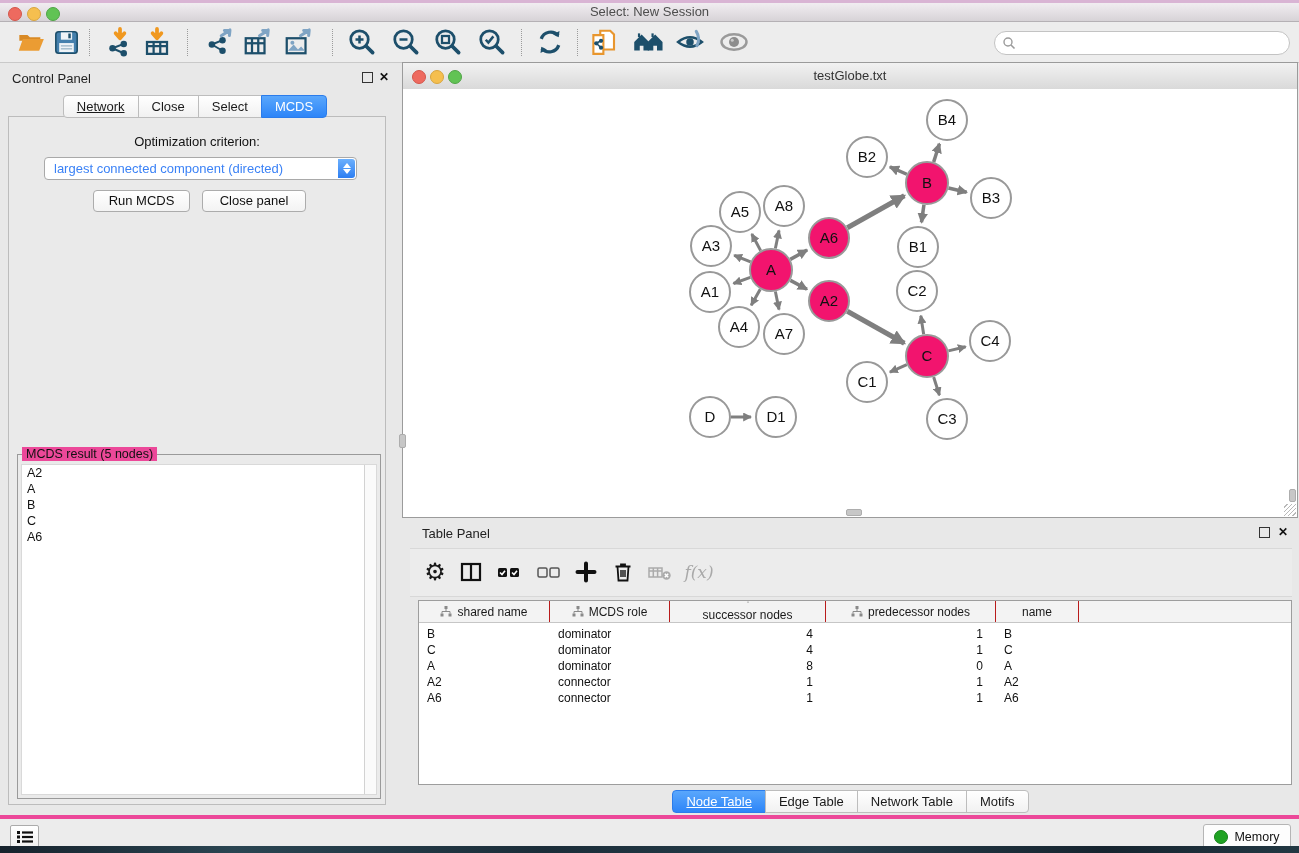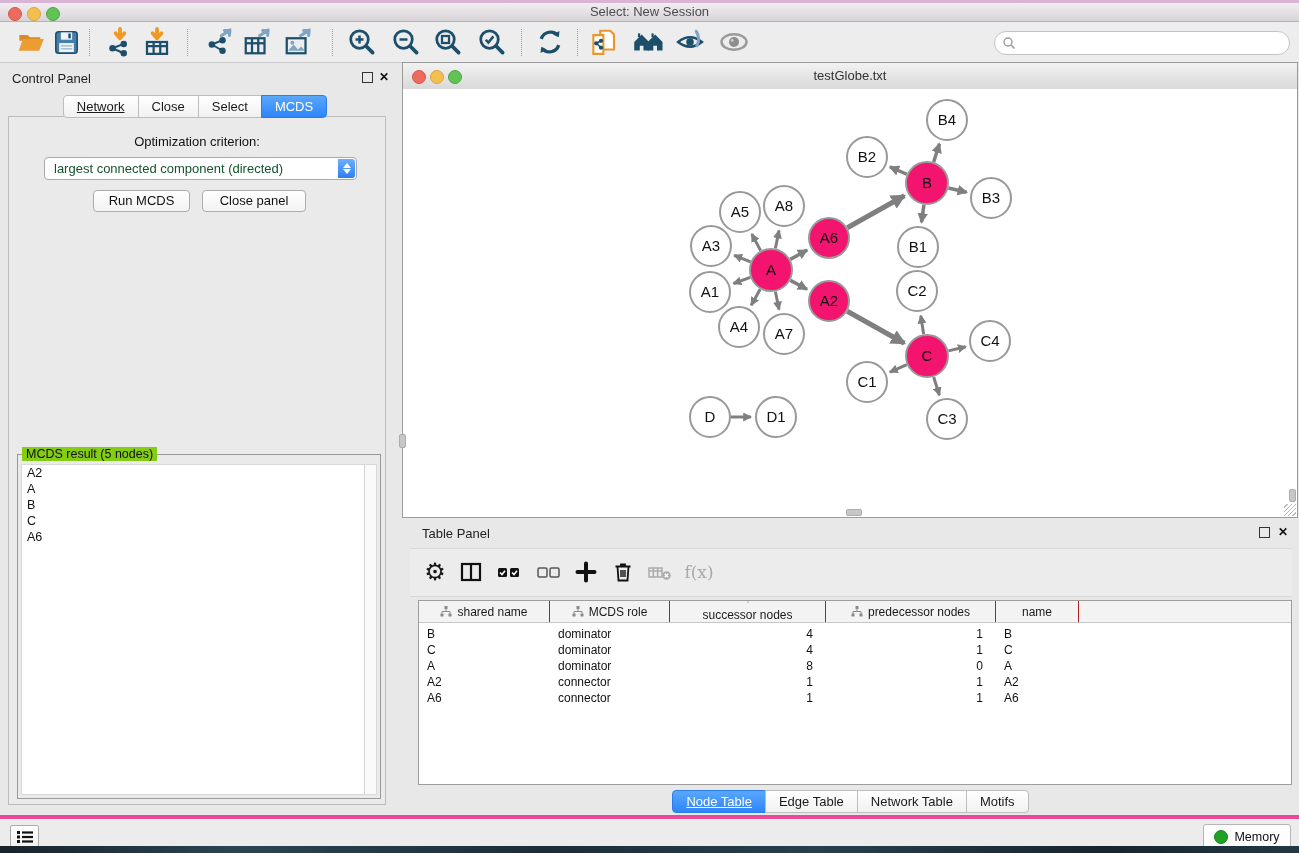--- a/index.html
+++ b/index.html
@@ -27,49 +27,49 @@
   .close-ic{position:absolute;top:5px;font-size:12px;font-weight:bold;color:#111;line-height:14px;}
   .cp-tabs{position:absolute;left:8px;top:95px;width:374px;height:22px;display:flex;justify-content:center;z-index:3;}
   .seg{height:21px;line-height:21px;padding:0 13px;font-size:13px;color:#1a1a1a;
        background:linear-gradient(#ffffff,#f1f1f1);border:1px solid #bdbdbd;margin-left:-1px;white-space:nowrap;}
   .seg:first-child{border-radius:4px 0 0 4px;margin-left:0;text-decoration:underline;}
   .seg:last-child{border-radius:0 4px 4px 0;}
   .seg.active{background:linear-gradient(#5aa7fc,#2d85f8);border-color:#2b7ceb;color:#fff;}
   .cp-box{position:absolute;left:8px;top:116px;width:378px;height:689px;background:#eaeaea;border:1px solid #bcbcbc;box-sizing:border-box;}
   .opt-label{position:absolute;left:0;right:0;top:17px;text-align:center;font-size:13px;color:#111;}
   .dropdown{position:absolute;left:35px;top:40px;width:313px;height:23px;background:#fff;border:1px solid #a9a9a9;border-radius:4px;box-sizing:border-box;}
-  .dropdown .val{position:absolute;left:9px;top:3px;font-size:13px;color:#14532d;}
+  .dropdown .val{position:absolute;left:9px;top:3px;font-size:13px;color:#3b82f6;}
   .dropdown .step{position:absolute;right:1px;top:1px;bottom:1px;width:17px;border-radius:0 3px 3px 0;
        background:linear-gradient(#6cb0fd,#2d7ef2);display:flex;flex-direction:column;align-items:center;justify-content:center;gap:1px;}
   .dropdown .step span{width:0;height:0;border-left:4px solid transparent;border-right:4px solid transparent;}
   .up{border-bottom:5px solid #fff;} .down{border-top:5px solid #fff;}
   .btn{position:absolute;height:22px;background:linear-gradient(#ffffff,#f3f3f3);border:1px solid #acacac;border-radius:4px;
        font-size:13px;color:#111;text-align:center;line-height:20px;box-sizing:border-box;}
   .fieldset{position:absolute;left:8px;top:337px;width:364px;height:345px;border:1px solid #9a9a9a;box-sizing:border-box;}
-  .fieldset .legend{position:absolute;top:-8px;left:4px;background:#84cc16;padding:0 4px;font-size:12.5px;color:#111;}
+  .fieldset .legend{position:absolute;top:-8px;left:4px;background:#ec4899;padding:0 4px;font-size:12.5px;color:#111;}
   .mcds-list{position:absolute;left:3px;right:3px;top:9px;bottom:3px;background:#fff;border:1px solid #d9d9d9;box-sizing:border-box;}
   .mcds-list .track{position:absolute;right:0;top:0;bottom:0;width:11px;background:#fafafa;border-left:1px solid #d2d2d2;}
   .mcds-item{font-size:12.5px;color:#111;line-height:16px;padding-left:5px;}
   .mcds-item:first-child{margin-top:2px;}
   
   .netwin{position:absolute;left:402px;top:62px;width:896px;height:456px;background:#fff;border:1px solid #9b9b9b;box-sizing:border-box;}
   .netbar{position:absolute;left:0;right:0;top:0;height:26px;background:linear-gradient(#f2f2f2,#d9d9d9);border-bottom:1px solid #b3b3b3;}
   .netbar .t{text-align:center;font-size:13px;line-height:25px;color:#333;}
   .tl2{position:absolute;top:7px;width:12px;height:12px;border-radius:50%;}
   .netcanvas{position:absolute;left:0;right:0;top:26px;bottom:0;background:#fff;overflow:hidden;}
   .thumb{position:absolute;background:#c7c7c7;border:1px solid #adadad;border-radius:2px;}
   .grip{position:absolute;right:1px;bottom:1px;width:12px;height:12px;
     background:repeating-linear-gradient(135deg,transparent,transparent 2px,#b9b9b9 2px,#b9b9b9 3px);}
   
   .tp-head{position:absolute;left:402px;top:520px;width:897px;height:26px;}
   .tp-head .t{position:absolute;left:20px;top:6px;font-size:13px;color:#222;}
   .tp-toolbar{position:absolute;left:410px;top:548px;width:882px;height:47px;border-top:1px solid #d8d8d8;border-bottom:1px solid #d8d8d8;background:#ececec;}
   .tpi{position:absolute;top:8px;width:30px;height:30px;display:flex;align-items:center;justify-content:center;}
   .gear-glyph{font-size:24px;color:#1a1a1a;line-height:30px;}
-  .fx{font-family:"DejaVu Serif",serif;font-size:17px;color:#a9a9a9;}
+  .fx{font-family:"DejaVu Serif",serif;font-style:italic;font-size:17px;color:#a9a9a9;}
   .table-wrap{position:absolute;left:418px;top:600px;width:874px;height:185px;background:#fff;border:1px solid #9d9d9d;box-sizing:border-box;overflow:hidden;}
   .thead{display:flex;height:21px;background:#f3f3f3;border-bottom:1px solid #c6c6c6;}
   .th{display:flex;align-items:center;justify-content:center;gap:5px;font-size:12px;color:#1a1a1a;border-right:1px solid #b91c1c;box-sizing:border-box;}
   .tr{display:flex;height:16px;align-items:center;}
   .td{font-size:12px;color:#111;box-sizing:border-box;white-space:nowrap;}
   .td.left{padding-left:8px;text-align:left;} .td.right{padding-right:13px;text-align:right;}
   .tbody{padding-top:3px;}
   .tp-tabs{position:absolute;left:402px;right:0;top:790px;height:22px;display:flex;justify-content:center;}
   
   .statusbar{position:absolute;left:0;right:0;top:815px;height:31px;background:#ececec;border-top:4px solid #ec4899;box-sizing:border-box;}

